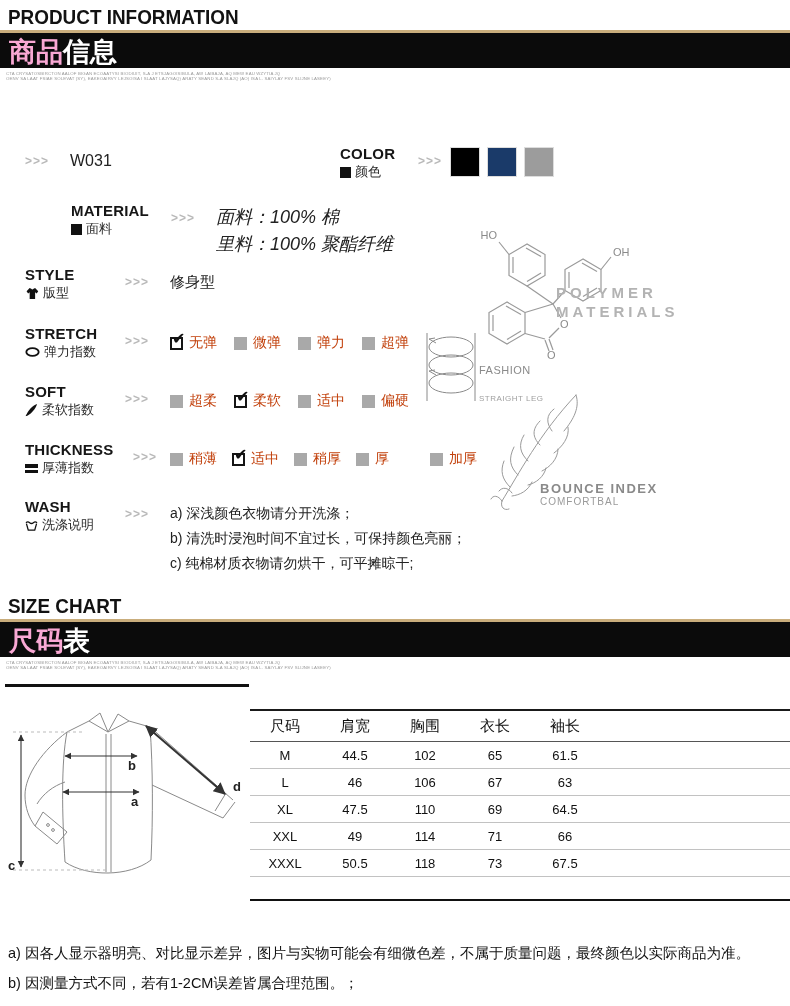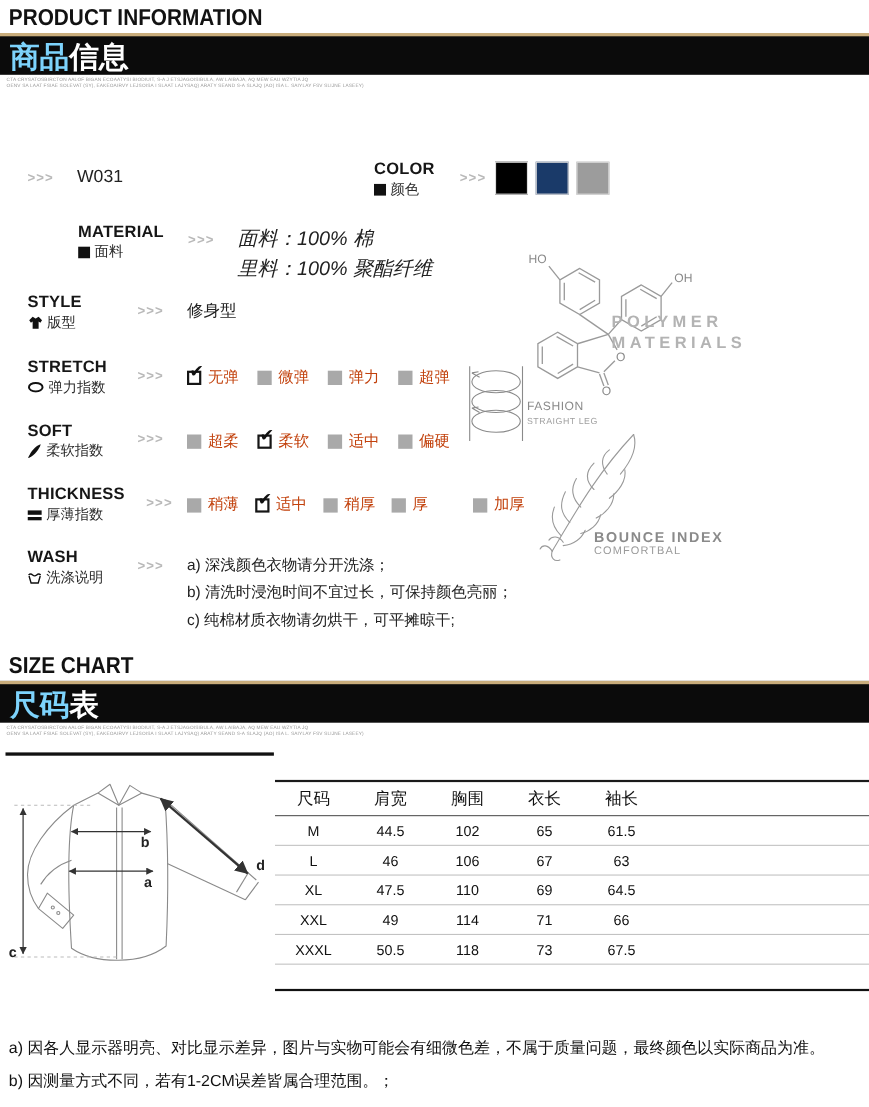--- a/index.html
+++ b/index.html
@@ -4,21 +4,21 @@
 <style>
   * { margin:0; padding:0; box-sizing:border-box; }
   body { background:#fff; font-family:"Liberation Sans","DejaVu Sans",sans-serif; }
   .page { position:relative; width:790px; height:1006px; background:#fff; overflow:hidden; }
 
   .sec-title { position:absolute; left:8px; font-size:21px; font-weight:bold; color:#121212;
                transform:scaleX(.9); transform-origin:0 50%; letter-spacing:0; white-space:nowrap; }
   .banner { position:absolute; left:0; width:790px; height:38px; background:#0b0b0b;
             border-top:3px solid #c9ad7c; padding:3px 0 0 9px; }
   .banner span { font-size:27px; font-weight:bold; line-height:32px; }
-  .banner .accent { color:#7dd3fc; }
+  .banner .accent { color:#f9a8d4; }
   .banner .rest { color:#ffffff; }
   .fineprint { position:absolute; left:6px; color:#999; font-size:6px; line-height:7px;
                transform:scale(.72); transform-origin:0 0; white-space:nowrap; letter-spacing:.2px; }
 
   .row { position:absolute; left:25px; right:0; display:flex; align-items:flex-start; }
   .lab { width:100px; flex:0 0 100px; }
   .lab .en { font-size:15px; font-weight:bold; color:#161616; line-height:17px; letter-spacing:.2px; }
   .lab .cn { font-size:13px; color:#2b2b2b; display:flex; align-items:center; gap:4px; margin-top:1px; }
   .arrows { width:45px; flex:0 0 45px; color:#b9b9b9; font-size:12px; font-weight:bold;
             letter-spacing:1px; padding-top:9px; }
@@ -34,21 +34,21 @@
   .opt .lbl { font-size:14px; color:#c2410c; }
   .cb { width:13px; height:13px; background:#a9a9a9; }
   .cbchk { position:relative; width:13px; height:13px; background:#fff; border:2px solid #151515; }
   .cbchk .tick { position:absolute; left:0px; top:-8px; font-size:16px; font-weight:bold; color:#111; line-height:16px; }
 
   .wash-item { font-size:14px; color:#222; line-height:25px; white-space:nowrap; }
 
   .decor-label { position:absolute; color:#b3b3b3; font-weight:bold; letter-spacing:4px;
                  font-size:15px; line-height:19px; }
   .fashion-l1 { position:absolute; font-size:11px; color:#8a8a8a; letter-spacing:.5px; }
-  .fashion-l2 { position:absolute; font-size:8px; color:#a0a0a0; letter-spacing:.5px; }
+  .fashion-l2 { position:absolute; font-size:8px; color:#a0a0a0; letter-spacing:.5px;margin-top:16px; }
   .bounce-l1 { position:absolute; font-size:13px; font-weight:bold; color:#8a8a8a; letter-spacing:1.5px; }
   .bounce-l2 { position:absolute; font-size:10px; color:#9a9a9a; letter-spacing:1px; }
 
   .shirt-topline { position:absolute; left:5px; top:684px; width:244px; height:3px; background:#111; }
 
   table.size { position:absolute; left:250px; top:709px; width:540px; border-collapse:collapse; }
   table.size th { border-top:2px solid #1a1a1a; border-bottom:1px solid #555;
                   font-size:15px; font-weight:normal; color:#111; padding:6px 0 5px; text-align:center; }
   table.size td { border-bottom:1px solid #c2c2c2; font-size:13px; color:#111;
                   padding:6px 0 5px; text-align:center; }

